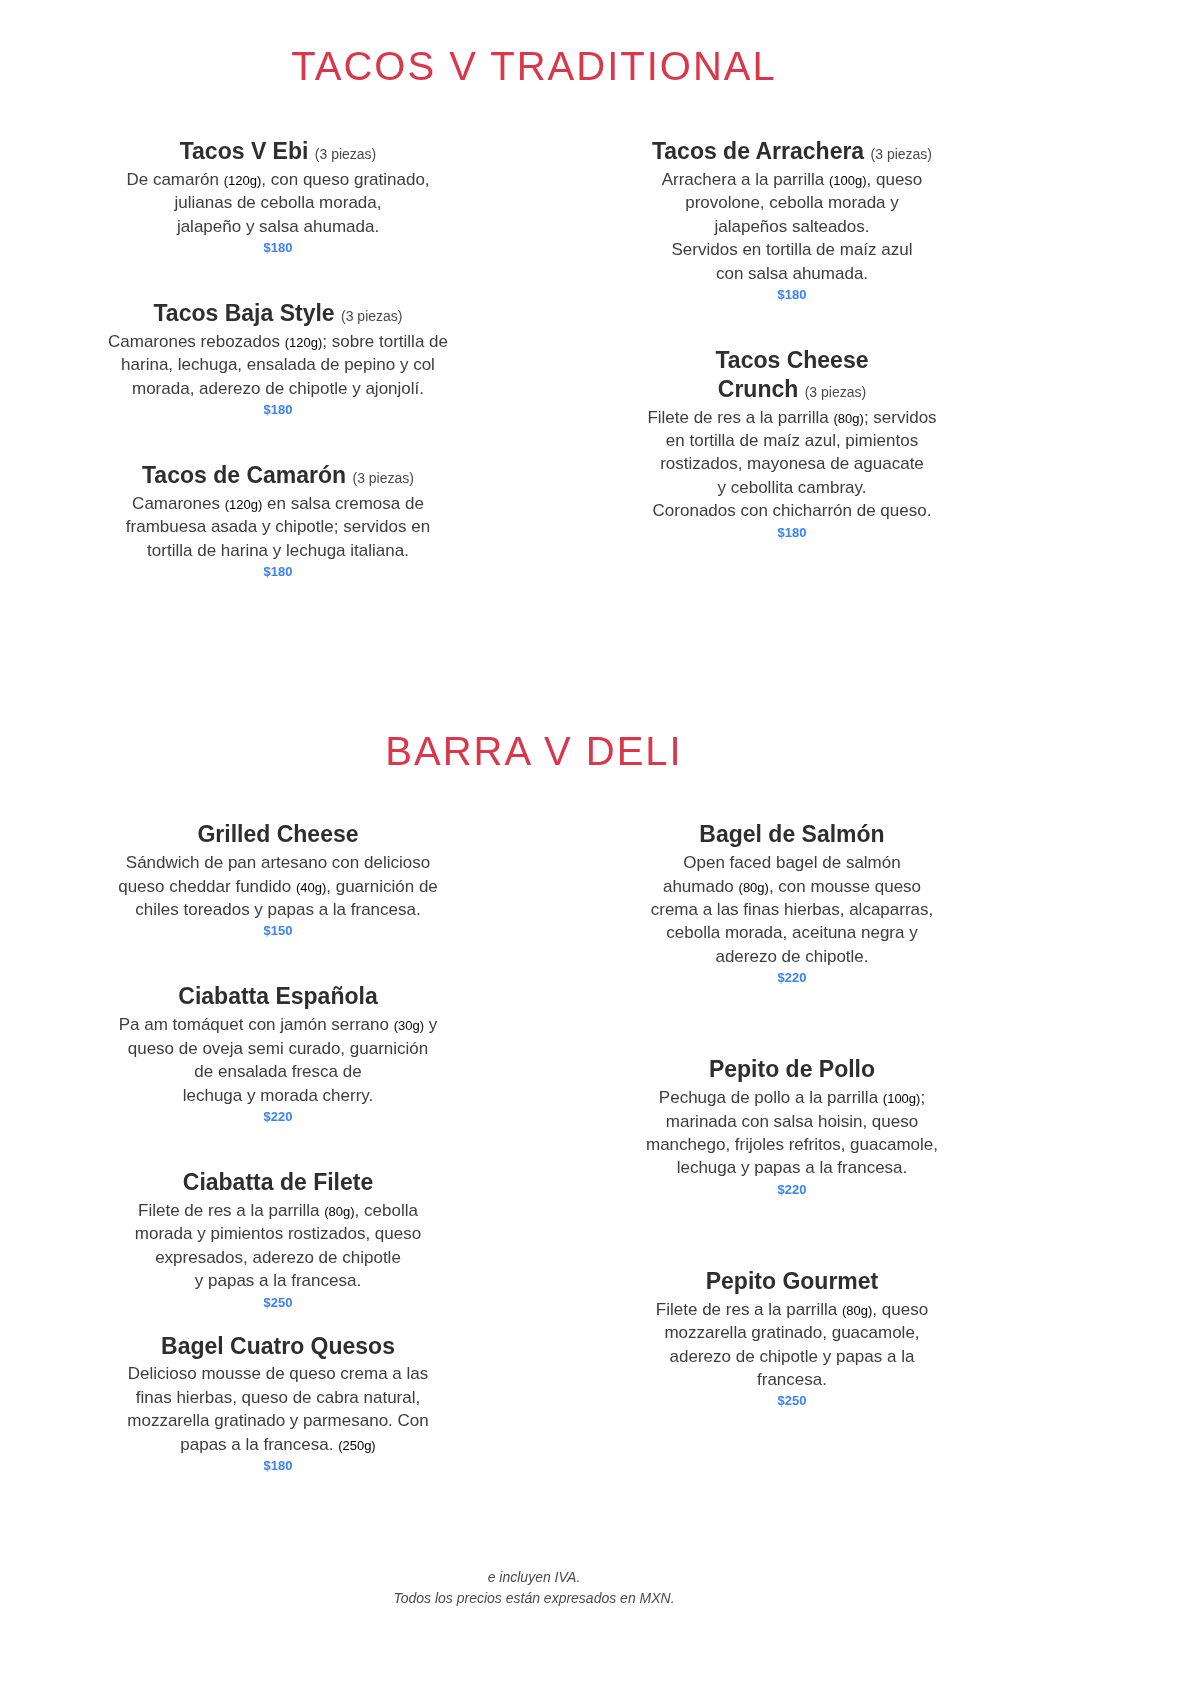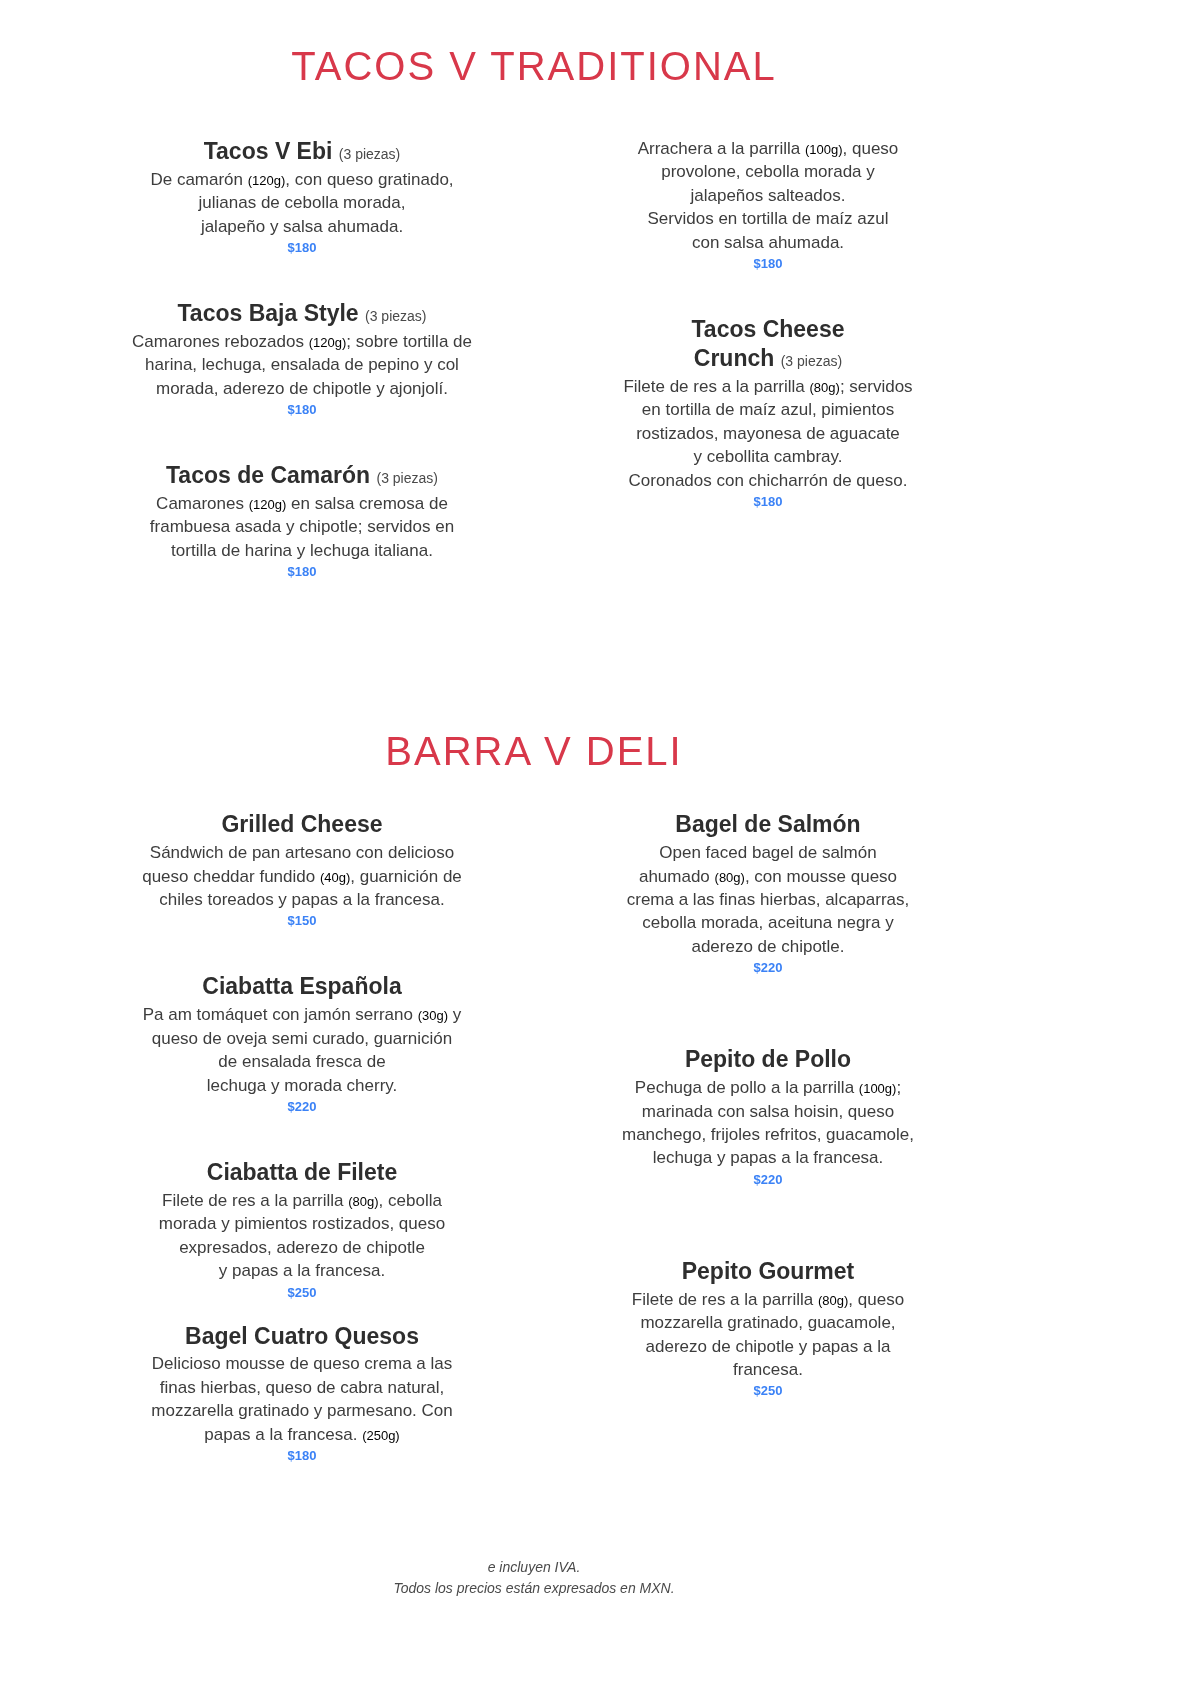--- a/index.html
+++ b/index.html
@@ -12,21 +12,21 @@
     background: #ffffff;
     font-family: "Liberation Sans", sans-serif;
     color: #3a3a3a;
     -webkit-font-smoothing: antialiased;
   }
   .page {
     width: 1068px;
     min-height: 1707px;
     position: relative;
     box-sizing: border-box;
-    padding: 0 60px;
+    padding: 0 36px;
   }
   .section-title {
     text-align: center;
     color: #d8384a;
     font-size: 40px;
     font-weight: 400;
     letter-spacing: 2px;
     margin: 0;
     padding: 0;
   }
@@ -81,21 +81,21 @@
     font-weight: bold;
     color: #3b82f6;
     margin-top: 2px;
     text-align: center;
   }
   .gap-top-sm { margin-top: 20px; }
   .gap-top-md { margin-top: 44px; }
   .gap-top-lg { margin-top: 70px; }
 
   .tacos-block { margin-top: 48px; }
-  .barra-block { margin-top: 36px; }
+  .barra-block { margin-top: 46px; }
 
   .spacer-between-sections { height: 90px; }
 
   .footnote {
     text-align: center;
     font-size: 14px;
     font-style: italic;
     color: #4a4a4a;
     line-height: 1.5;
     padding-top: 72px;
@@ -149,20 +149,24 @@
           <span>tortilla de harina y lechuga italiana.</span>
         </div>
         <div class="item-price">$180</div>
       </div>
 
     </div>
 
     <div class="col right">
 
       <div class="item">
+        <div class="item-name">
+          <span>Tacos de Arrachera</span>
+          <span class="qty">(3 piezas)</span>
+        </div>
         <div class="item-desc">
           <span>Arrachera a la parrilla </span><span class="gram">(100g)</span><span>, queso</span><br>
           <span>provolone, cebolla morada y</span><br>
           <span>jalapeños salteados.</span><br>
           <span>Servidos en tortilla de maíz azul</span><br>
           <span>con salsa ahumada.</span>
         </div>
         <div class="item-price">$180</div>
       </div>
 

